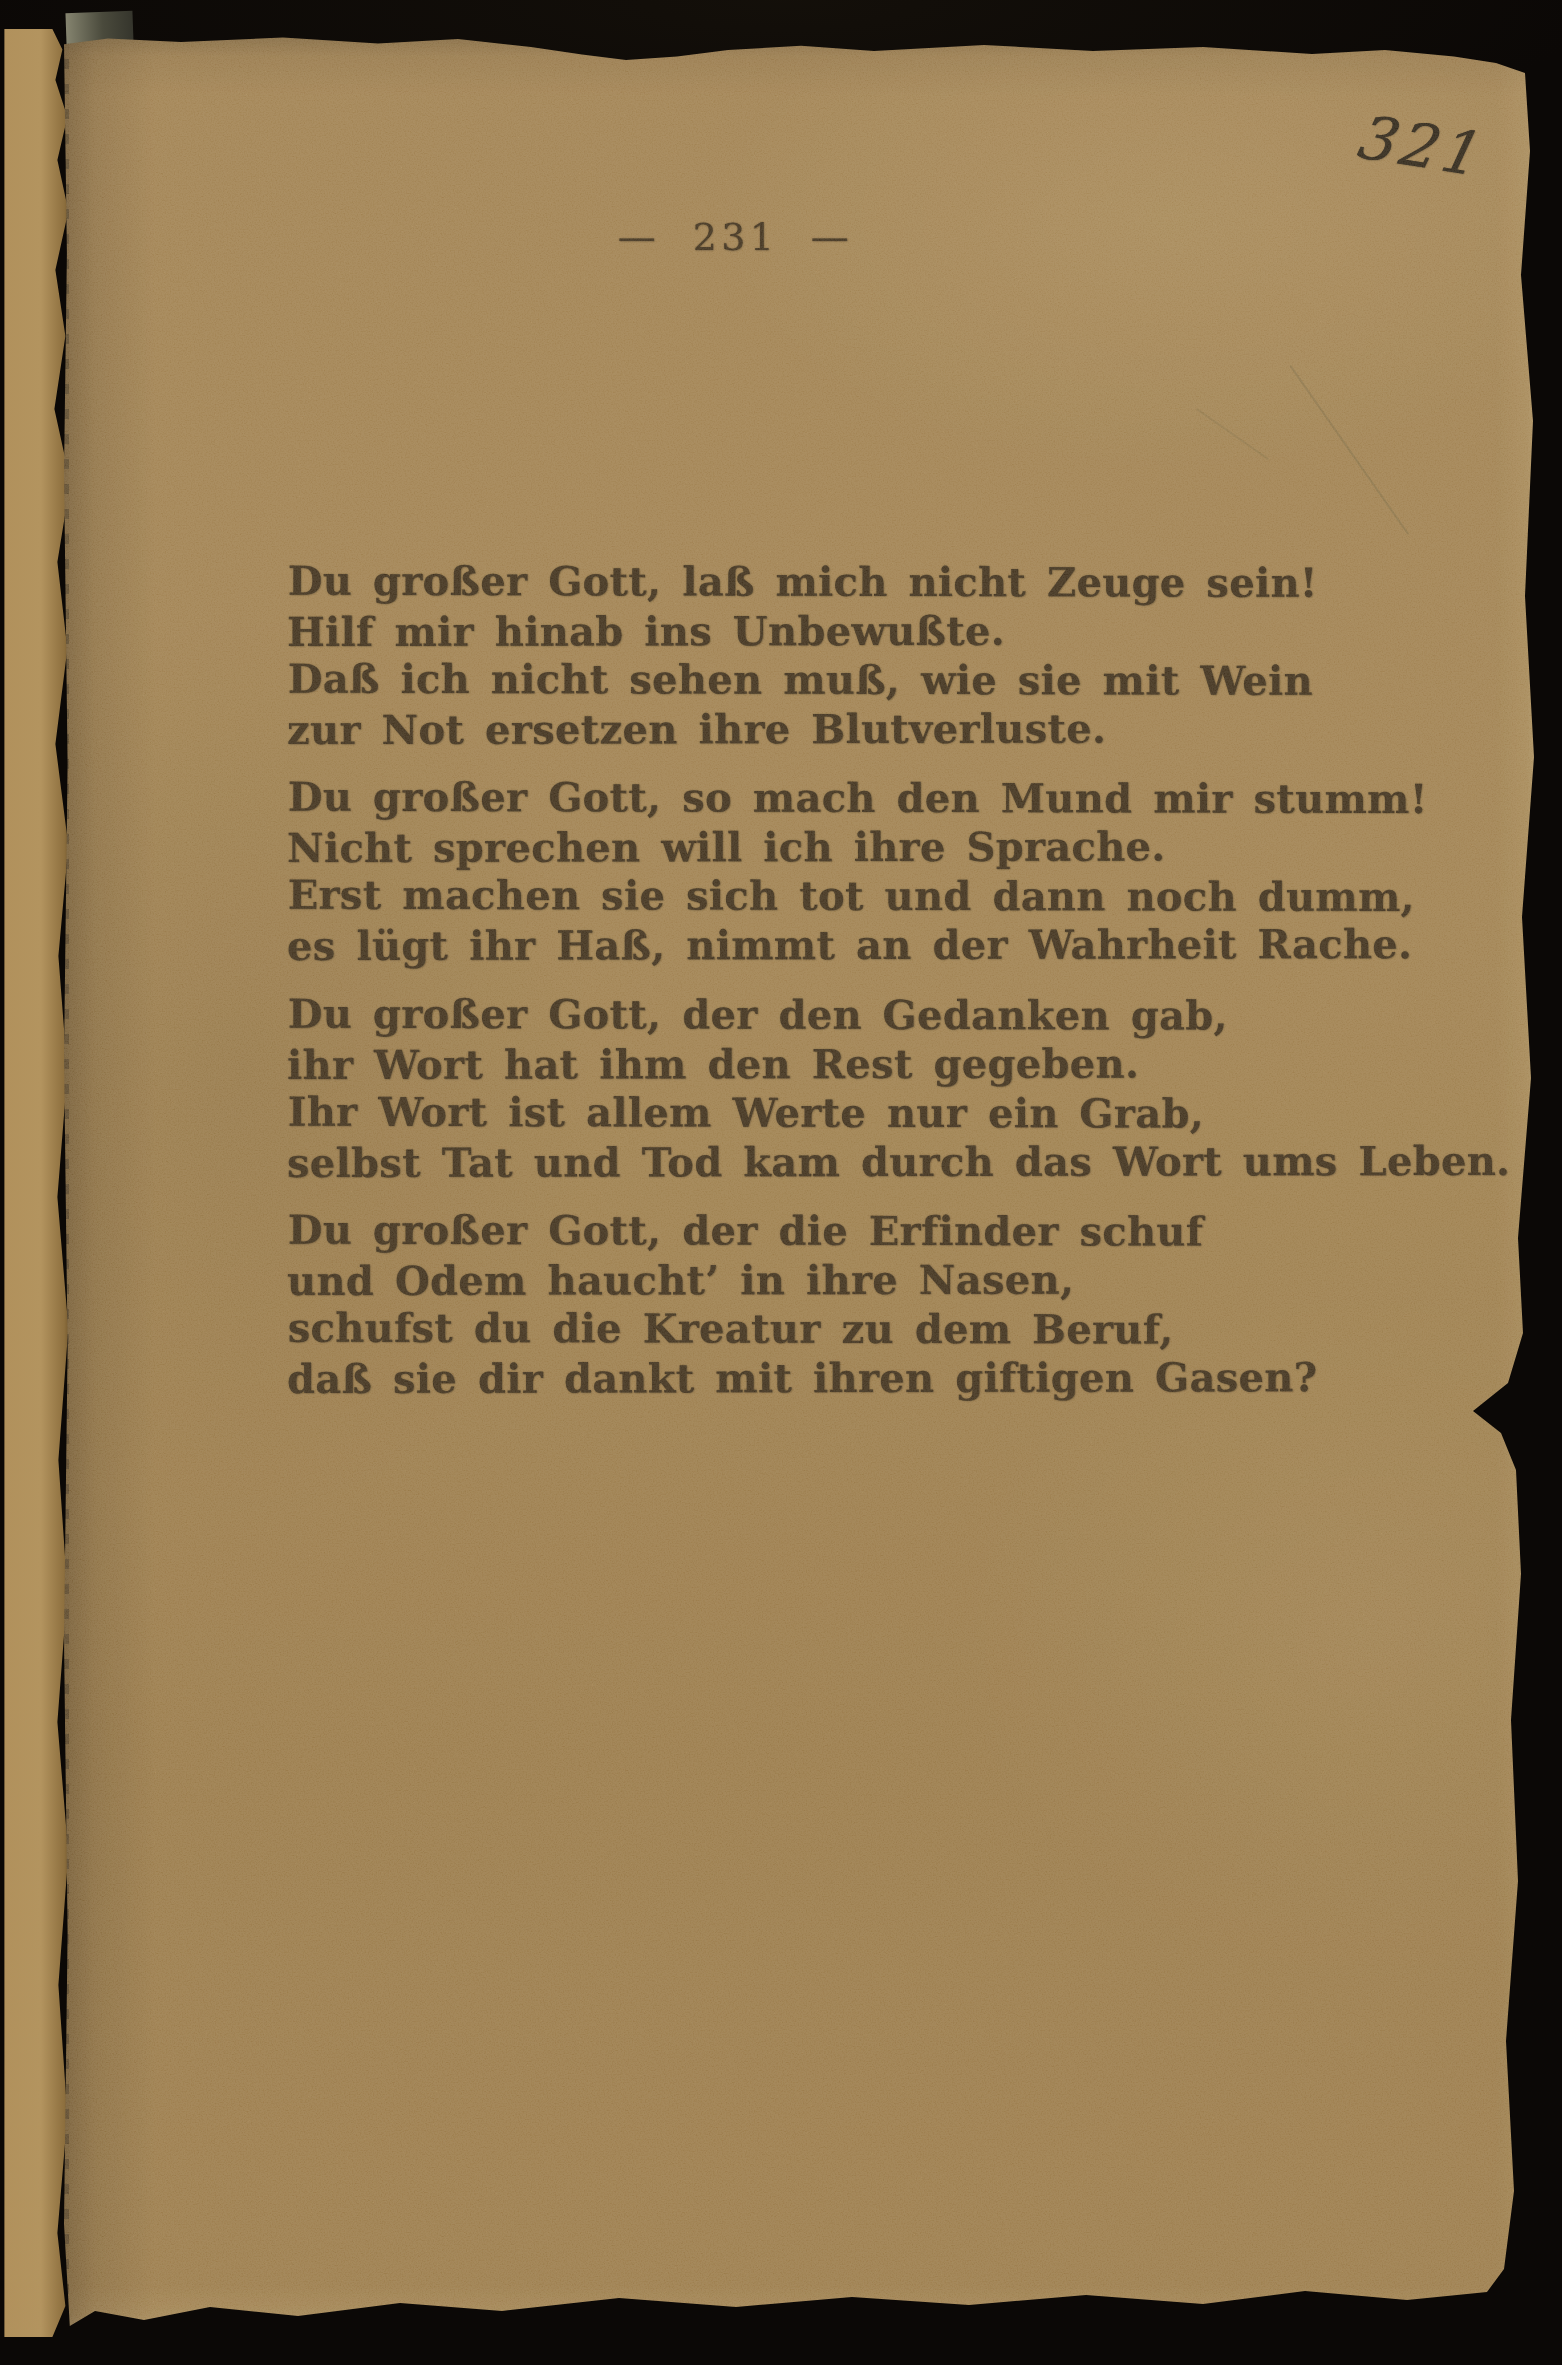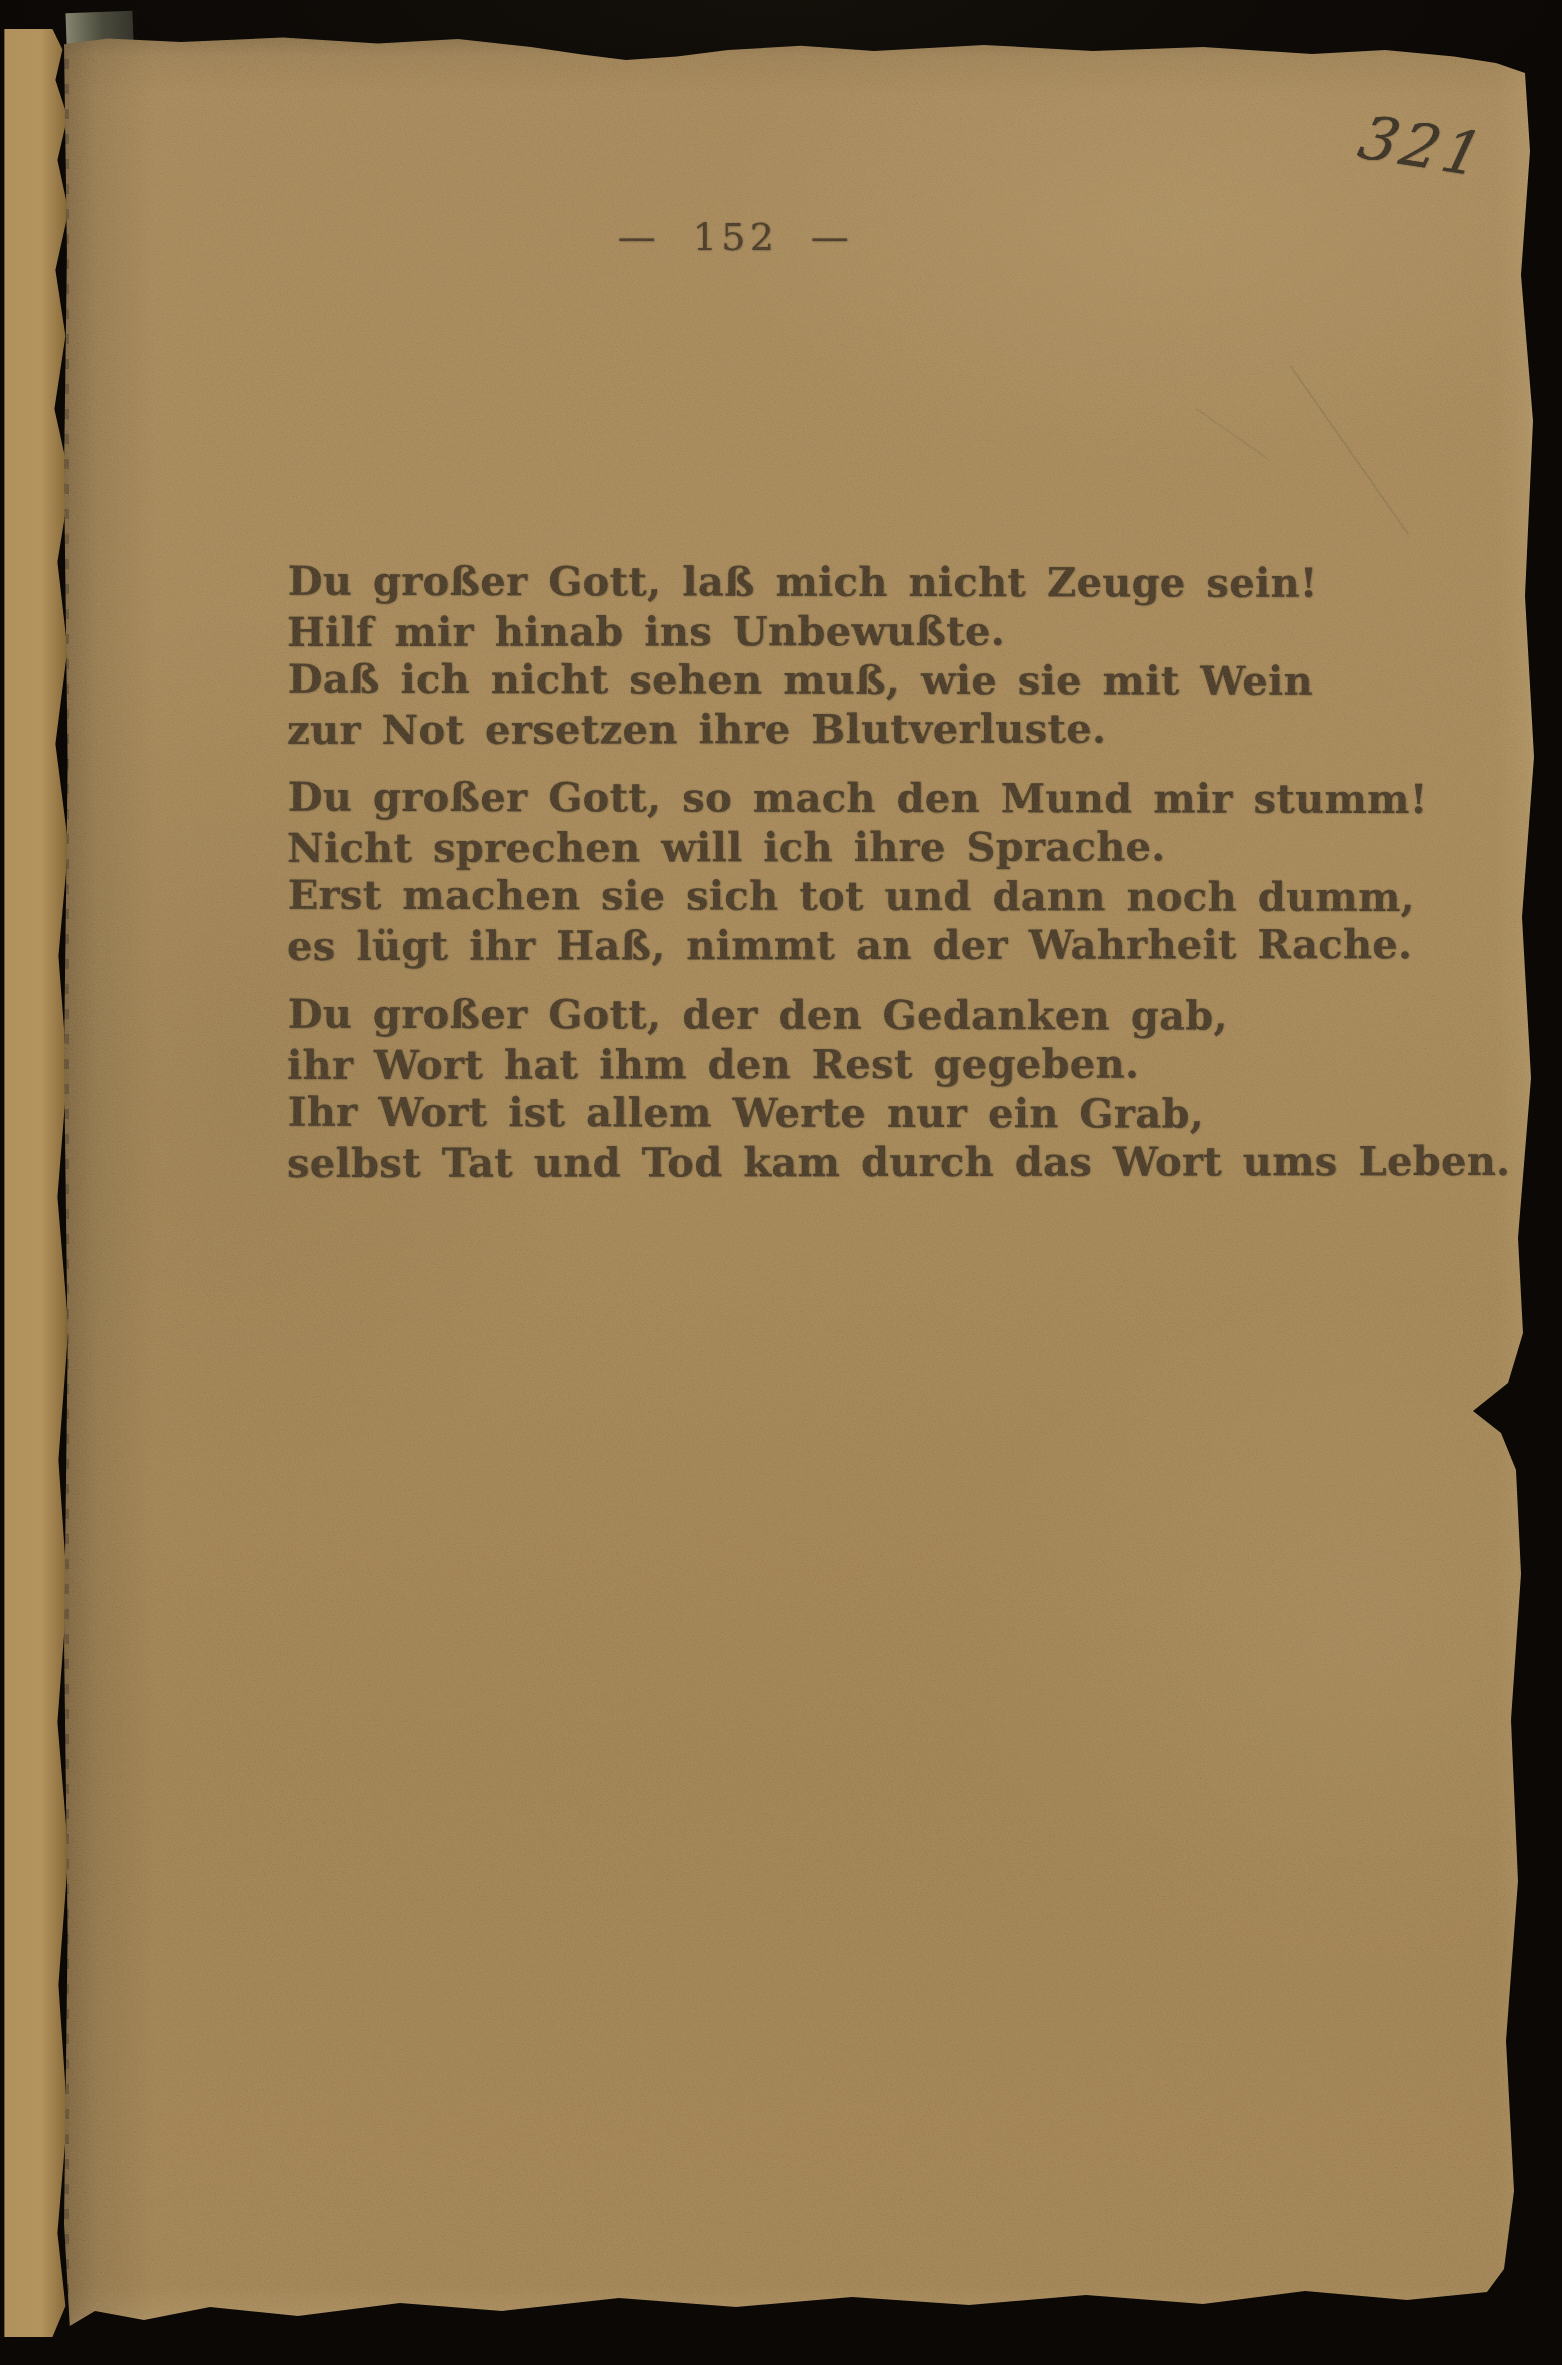--- a/index.html
+++ b/index.html
@@ -85,21 +85,21 @@
 <div class="scan">
 
   <div class="stub"></div>
   <div class="tab"></div>
 
   <div class="page">
     <div class="seam"></div>
 
     <div class="handwritten">321</div>
 
-    <div class="pagenum">— 152 —</div>
+    <div class="pagenum">— 231 —</div>
 
 
     <div class="poem">
 
       <div class="stanza">
         <div class="line">Du großer Gott, laß mich nicht Zeuge sein!</div>
         <div class="line">Hilf mir hinab ins Unbewußte.</div>
         <div class="line">Daß ich nicht sehen muß, wie sie mit Wein</div>
         <div class="line">zur Not ersetzen ihre Blutverluste.</div>
       </div>
@@ -113,20 +113,26 @@
       </div>
 
       <div class="stanza">
         <div class="line">Du großer Gott, der den Gedanken gab,</div>
         <div class="line">ihr Wort hat ihm den Rest gegeben.</div>
         <div class="line">Ihr Wort ist allem Werte nur ein Grab,</div>
         <div class="line">selbst Tat und Tod kam durch das Wort ums Leben.</div>
       </div>
 
 
+      <div class="stanza">
+        <div class="line">Du großer Gott, der die Erfinder schuf</div>
+        <div class="line">und Odem haucht’ in ihre Nasen,</div>
+        <div class="line">schufst du die Kreatur zu dem Beruf,</div>
+        <div class="line">daß sie dir dankt mit ihren giftigen Gasen?</div>
+      </div>
 
 
     </div>
 
     <div class="scratch s1"></div>
     <div class="scratch s2"></div>
 
     <svg class="grain" aria-hidden="true" viewBox="0 0 2022 3140" width="1476" height="2292">
       <filter id="gMul">
         <feTurbulence type="fractalNoise" baseFrequency="0.8" numOctaves="2" seed="11" stitchTiles="stitch"></feTurbulence>

